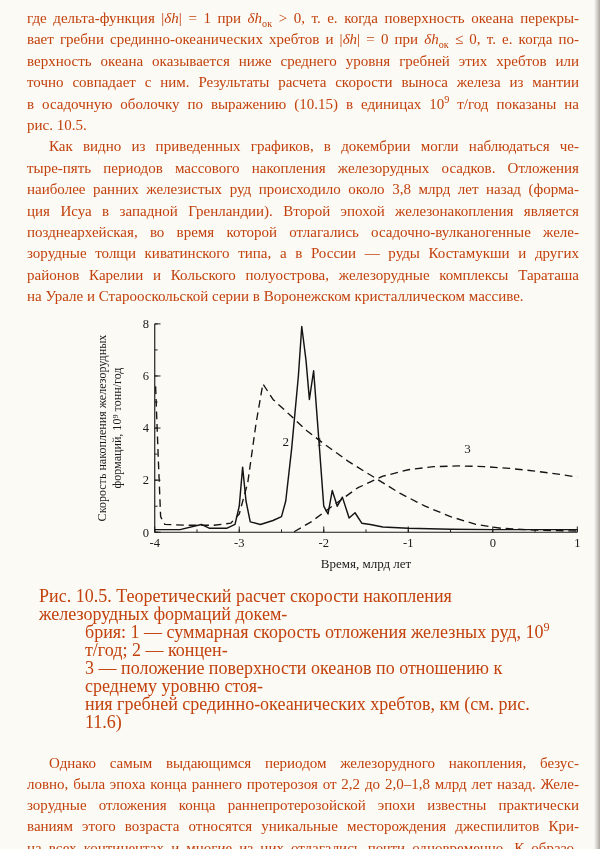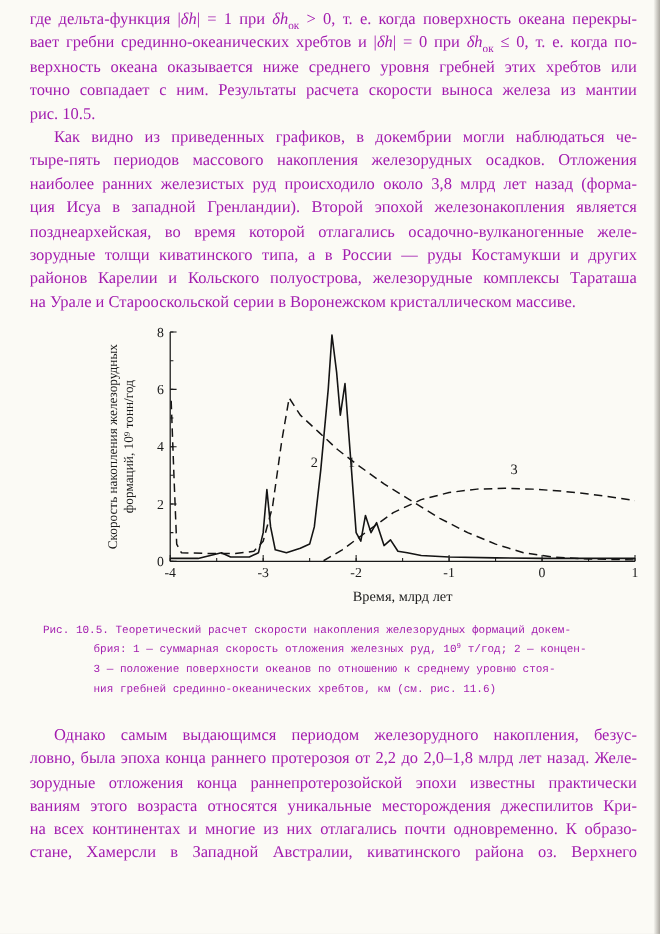--- a/index.html
+++ b/index.html
@@ -1,20 +1,20 @@
 <!DOCTYPE html>
 <html><head>
 <meta charset="utf-8">
 <style>
   html,body { margin:0; padding:0; background:#d8d5cd; }
   .page {
     position:relative;
     width:600px; height:849px;
     background:#fbfaf5;
-    color:#a21caf;
+    color:#c2410c;
     font-family:"Liberation Serif","DejaVu Serif",serif;
     overflow:hidden;
     box-sizing:border-box;
   }
   .page::after {
     content:""; position:absolute; top:0; right:0; width:6px; height:100%;
     background:linear-gradient(to right, rgba(70,64,54,0), rgba(70,64,54,0.45));
     pointer-events:none;
   }
   .content { padding:8px 21px 0 27px; }
@@ -32,36 +32,37 @@
   #chart .ax { stroke:#1a1a1a; stroke-width:1.2; }
   #chart .tk { stroke:#1a1a1a; stroke-width:1; }
   #chart .curve { fill:none; stroke:#141414; stroke-width:1.5; stroke-linejoin:round; }
   #chart .curve.dashed { stroke-dasharray:8 5; stroke-width:1.4; }
   #chart .tick { font-size:13px; text-anchor:middle; }
   #chart .ty { text-anchor:end; }
   #chart .xlabel { font-size:13.5px; text-anchor:middle; }
   #chart .ylabel { font-size:12.5px; text-anchor:middle; }
   #chart .clabel { font-size:13.5px; text-anchor:middle; }
 
-  .caption { margin:14px 0 0 12px; width:524px; font-size:10px; line-height:18px;font-family:Liberation Mono, monospace; }
+  .caption { margin:14px 0 0 12px; width:524px; font-size:18px; line-height:18px; }
   .cap-line { text-align:left; }
   .cap-line:not(:first-child) { padding-left:46px; }
 
   .p-last { margin-top:22px; line-height:21.2px; }
 </style>
 </head>
 <body>
 
 <div class="page">
   <div class="content">
     <div class="para">
         <div class="line">где дельта-функция |<i>δh</i>| = 1 при <i>δh</i><sub>ок</sub> &gt; 0, т. е. когда поверхность океана перекры-</div>
         <div class="line">вает гребни срединно-океанических хребтов и |<i>δh</i>| = 0 при <i>δh</i><sub>ок</sub> ≤ 0, т. е. когда по-</div>
         <div class="line">верхность океана оказывается ниже среднего уровня гребней этих хребтов или</div>
         <div class="line">точно совпадает с ним. Результаты расчета скорости выноса железа из мантии</div>
+        <div class="line">в осадочную оболочку по выражению (10.15) в единицах 10<sup>9</sup> т/год показаны на</div>
         <div class="line flush">рис. 10.5.</div>
       </div>
     <div class="para">
         <div class="line fli">Как видно из приведенных графиков, в докембрии могли наблюдаться че-</div>
         <div class="line">тыре-пять периодов массового накопления железорудных осадков. Отложения</div>
         <div class="line">наиболее ранних железистых руд происходило около 3,8 млрд лет назад (форма-</div>
         <div class="line">ция Исуа в западной Гренландии). Второй эпохой железонакопления является</div>
         <div class="line">позднеархейская, во время которой отлагались осадочно-вулканогенные желе-</div>
         <div class="line">зорудные толщи киватинского типа, а в России — руды Костамукши и других</div>
         <div class="line">районов Карелии и Кольского полуострова, железорудные комплексы Тараташа</div>

